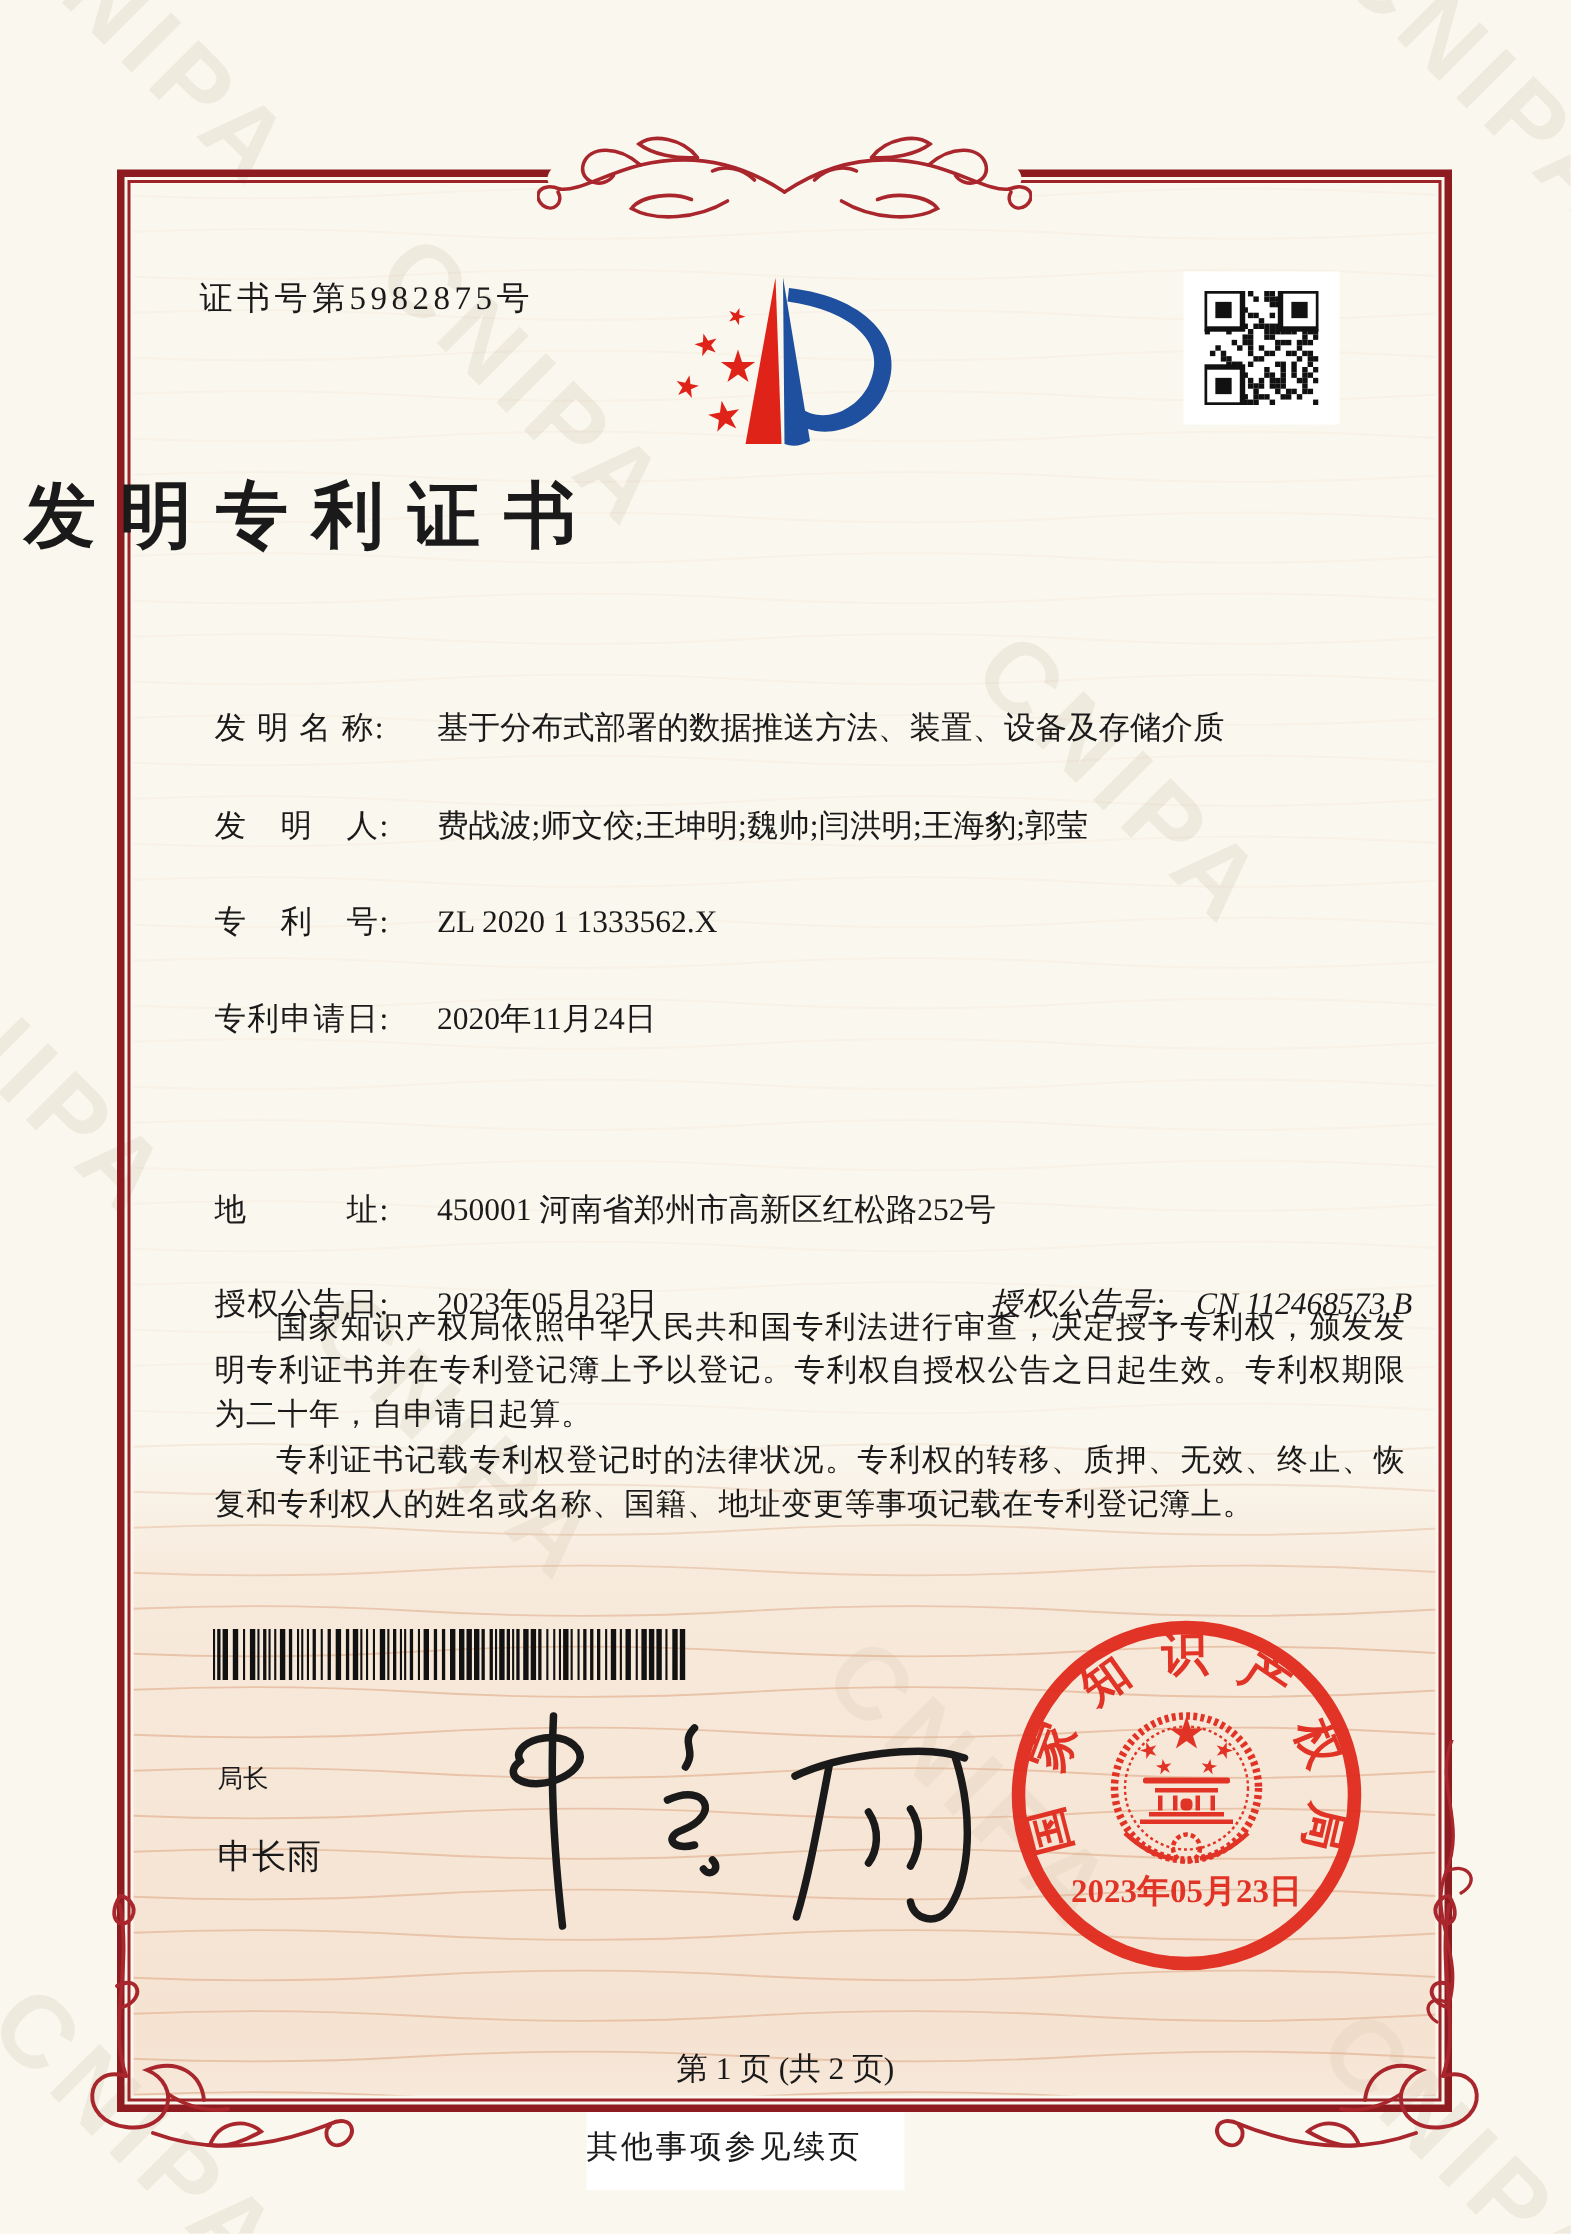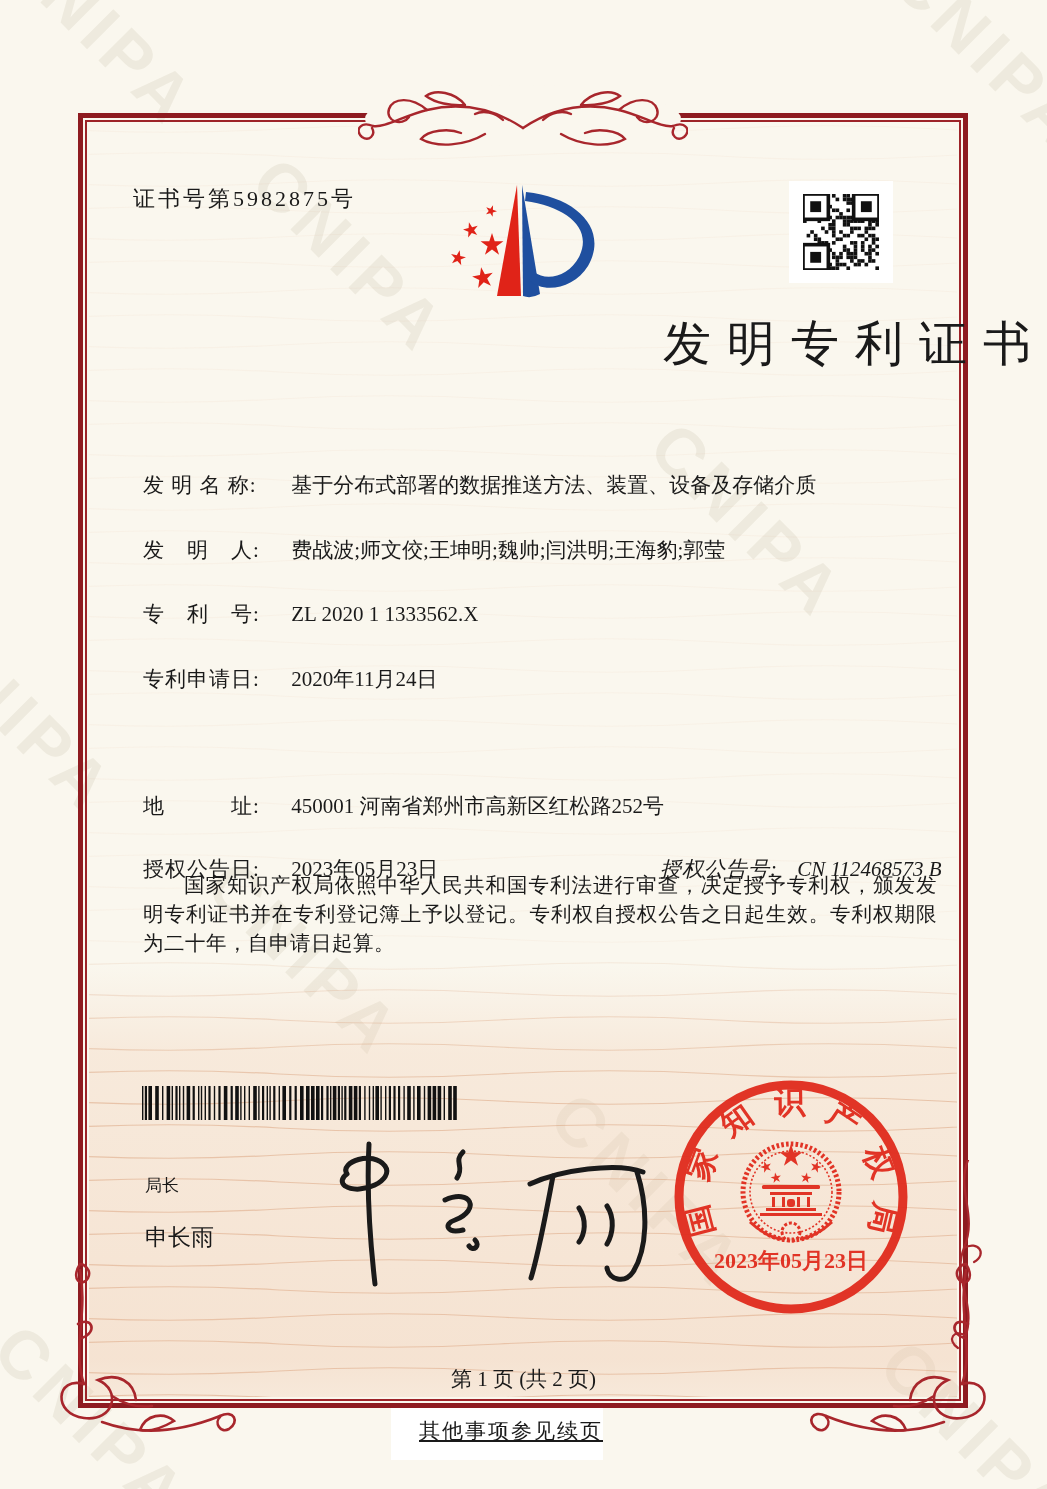--- a/index.html
+++ b/index.html
@@ -41,42 +41,41 @@
       rgba(241,203,176,0.30) 73%, rgba(239,199,171,0.42) 97%,
       rgba(239,199,171,0.30) 100%);
   }
   
   .content{position:absolute;inset:0;z-index:5;}
   .cert-no{position:absolute;left:133px;top:184px;font-size:22px;letter-spacing:3px;}
   .logo{position:absolute;left:430px;top:178px;}
   .qr-box{position:absolute;left:789px;top:181px;width:104px;height:102px;background:#ffffff;}
   .qr-box svg{position:absolute;left:14px;top:13px;}
   .title{
-    position:absolute;left:0;right:0;top:312px;text-align:right;
-    font-size:48px;font-weight:normal;letter-spacing:16px;text-indent:16px;
+    position:absolute;left:0;right:0;top:312px;text-align:left;
+    font-size:48px;font-weight:bold;letter-spacing:16px;text-indent:16px;
   }
   .frow{position:absolute;left:143px;width:810px;font-size:21px;white-space:nowrap;margin-top:34px;}
   .flabel{display:inline-block;min-width:141px;letter-spacing:1px;}
   .fvalue{margin-left:2px;}
   .grant2{position:absolute;left:517px;top:0;font-style:italic;}
   .para{
     position:absolute;left:143px;width:794px;font-size:20.5px;line-height:29px;
     text-align:justify;text-indent:2em;letter-spacing:0.5px;
   }
   .barcode{position:absolute;left:142px;top:1086px;}
   .director-title{position:absolute;left:145px;top:1174px;font-size:17px;font-family:"Liberation Sans","DejaVu Sans",sans-serif;}
   .director-name{position:absolute;left:145px;top:1222px;font-size:23px;font-family:"Liberation Sans","DejaVu Sans",sans-serif;}
   .signature{position:absolute;left:295px;top:1122px;}
   .seal{position:absolute;left:666px;top:1072px;mix-blend-mode:multiply;opacity:.95;}
   .page-info{position:absolute;left:0;right:0;top:1365px;text-align:center;font-size:21px;}
   .footer-note{
     position:absolute;left:391px;top:1408px;width:212px;height:52px;
-    background:#ffffff;text-align:right;line-height:46px;font-size:21px;letter-spacing:2px;
+    background:#ffffff;text-align:left;line-height:46px;font-size:21px;letter-spacing:2px;
     z-index:6;
-    text-decoration:underline;
   }
   .ornament{position:absolute;z-index:4;pointer-events:none;}
   svg{display:block;}
 </style>
 </head>
 <body>
 
 <svg width="0" height="0" style="position:absolute">
   <defs>
     <path id="star5" d="M0,-1L0.2245,-0.309L0.951,-0.309L0.3633,0.118L0.5878,0.809L0,0.382L-0.5878,0.809L-0.3633,0.118L-0.951,-0.309L-0.2245,-0.309Z"></path>
@@ -366,20 +365,21 @@
   <div class="frow" style="top:821px">
     <span class="flabel">授权公告日:</span>
     <span class="fvalue">2023年05月23日</span>
     <span class="grant2">
       <span class="flabel" style="min-width:130px">授权公告号:</span>
       <span class="fvalue">CN 112468573 B</span>
     </span>
   </div>
 
   <div class="para" style="top:871px">国家知识产权局依照中华人民共和国专利法进行审查，决定授予专利权，颁发发明专利证书并在专利登记簿上予以登记。专利权自授权公告之日起生效。专利权期限为二十年，自申请日起算。</div>
+  <div class="para" style="top:960px">专利证书记载专利权登记时的法律状况。专利权的转移、质押、无效、终止、恢复和专利权人的姓名或名称、国籍、地址变更等事项记载在专利登记簿上。</div>
 
   <svg class="barcode" id="barcode" width="318" height="34" viewBox="0 0 318 34">
       <rect x="0.0" y="0" width="1.4" height="34" fill="#111111"></rect>
       <rect x="2.8" y="0" width="2.2" height="34" fill="#111111"></rect>
       <rect x="6.4" y="0" width="3.6" height="34" fill="#111111"></rect>
       <rect x="13.2" y="0" width="3.6" height="34" fill="#111111"></rect>
       <rect x="20.0" y="0" width="1.4" height="34" fill="#111111"></rect>
       <rect x="24.6" y="0" width="3.6" height="34" fill="#111111"></rect>
       <rect x="29.6" y="0" width="1.4" height="34" fill="#111111"></rect>
       <rect x="33.4" y="0" width="2.2" height="34" fill="#111111"></rect>

